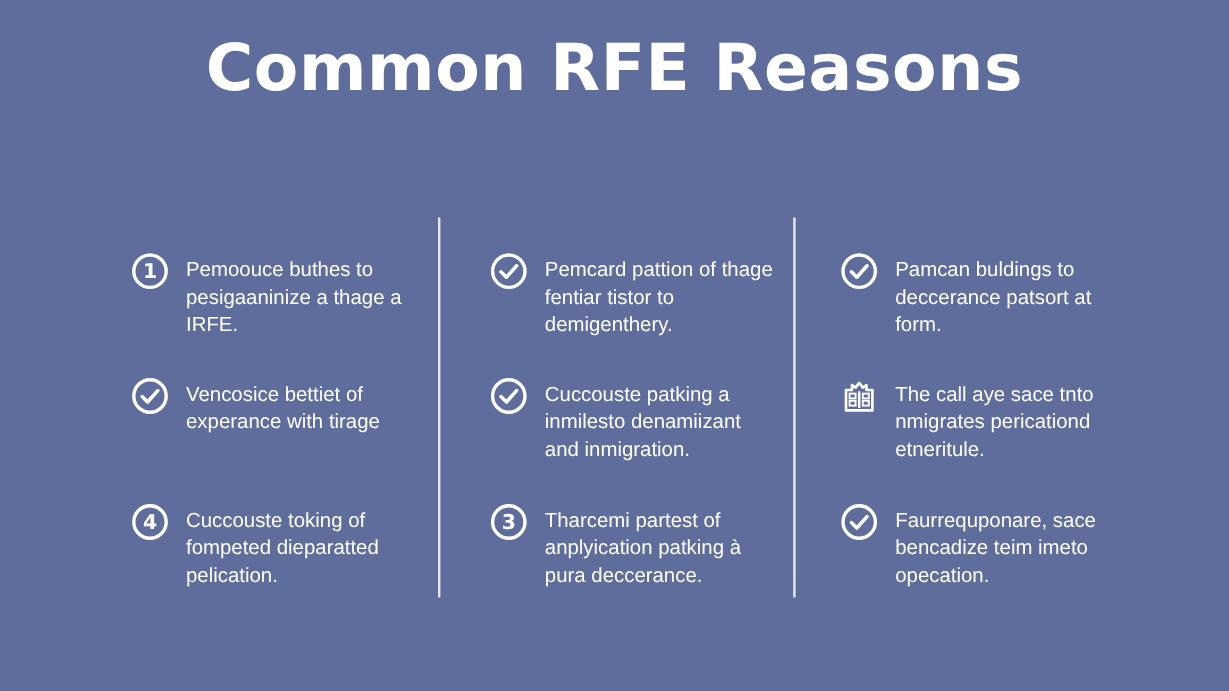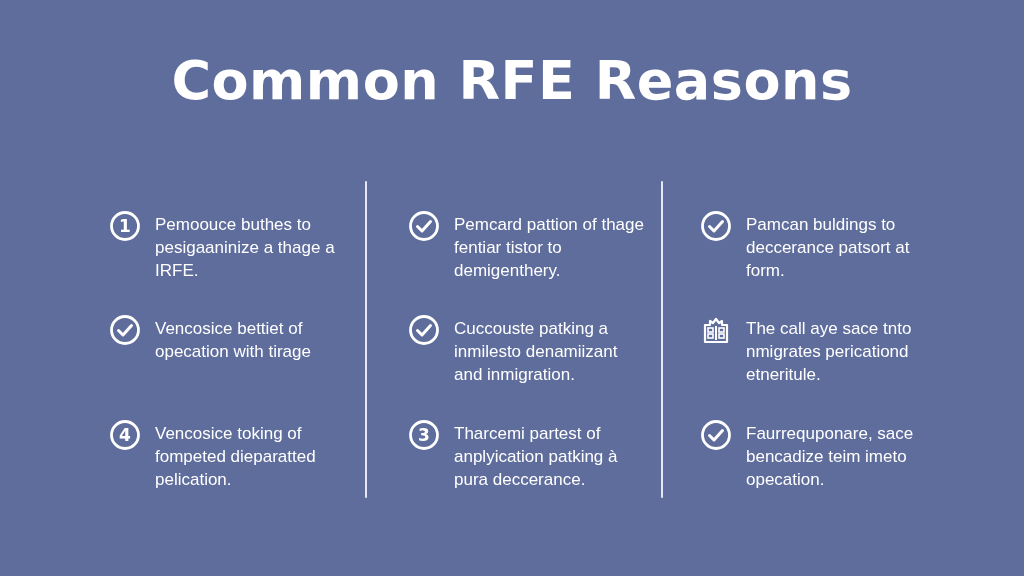--- a/index.html
+++ b/index.html
@@ -20,21 +20,20 @@
       left: 0;
       right: 0;
       top: 22px;
       text-align: center;
       font-family: "DejaVu Sans", "Liberation Sans", sans-serif;
       font-weight: bold;
       font-size: 54px;
       letter-spacing: 0.5px;
       line-height: 70px;
       color: #ffffff;
-      margin-top: 24px;
     }
     .divider {
       position: absolute;
       top: 181px;
       width: 2px;
       height: 317px;
       background: #e6e9f5;
       border-radius: 1px;
     }
     .item {
@@ -81,31 +80,31 @@
   <span class="text">Pemoouce buthes to pesigaaninize a thage a IRFE.</span>
 </div>
 
 <div class="item" style="left:109px; top:314px;">
   <span class="icon">
     <svg viewBox="0 0 32 32">
         <circle cx="16" cy="16" r="13.5" fill="none" stroke="#fff" stroke-width="2.8"></circle>
       <path d="M9.5 16.5 L14 21 L22.5 11.5" fill="none" stroke="#fff" stroke-width="3" stroke-linecap="round" stroke-linejoin="round"></path>
       </svg>
   </span>
-  <span class="text">Vencosice bettiet of opecation with tirage</span>
+  <span class="text">Vencosice bettiet of experance with tirage</span>
 </div>
 
 <div class="item" style="left:109px; top:419px;">
   <span class="icon">
     <svg viewBox="0 0 32 32">
         <circle cx="16" cy="16" r="13.5" fill="none" stroke="#fff" stroke-width="2.8"></circle>
       <text x="16" y="22" text-anchor="middle" font-family="DejaVu Sans, sans-serif" font-weight="bold" font-size="17" fill="#fff">4</text>
       </svg>
   </span>
-  <span class="text">Vencosice toking of fompeted dieparatted pelication.</span>
+  <span class="text">Cuccouste toking of fompeted dieparatted pelication.</span>
 </div>
 
 <div class="item" style="left:408px; top:210px;">
   <span class="icon">
     <svg viewBox="0 0 32 32">
         <circle cx="16" cy="16" r="13.5" fill="none" stroke="#fff" stroke-width="2.8"></circle>
       <path d="M9.5 16.5 L14 21 L22.5 11.5" fill="none" stroke="#fff" stroke-width="3" stroke-linecap="round" stroke-linejoin="round"></path>
       </svg>
   </span>
   <span class="text">Pemcard pattion of thage fentiar tistor to demigenthery.</span>

